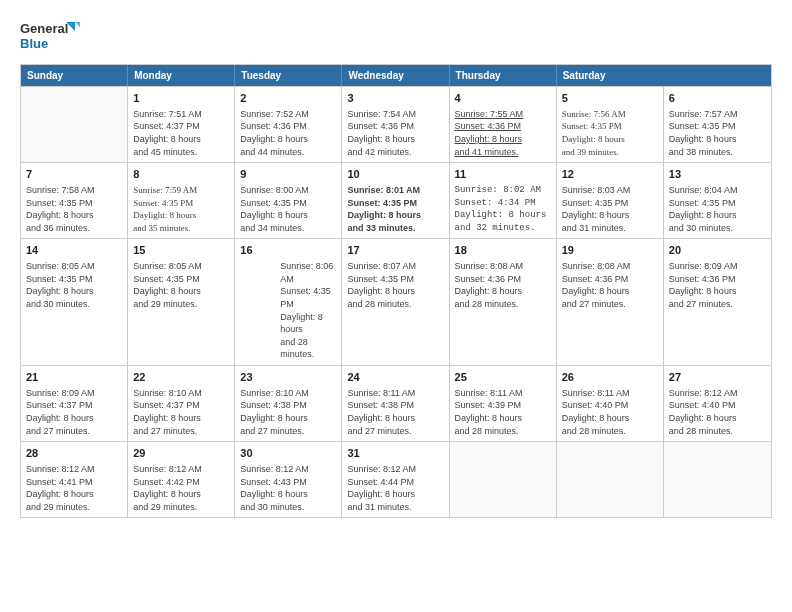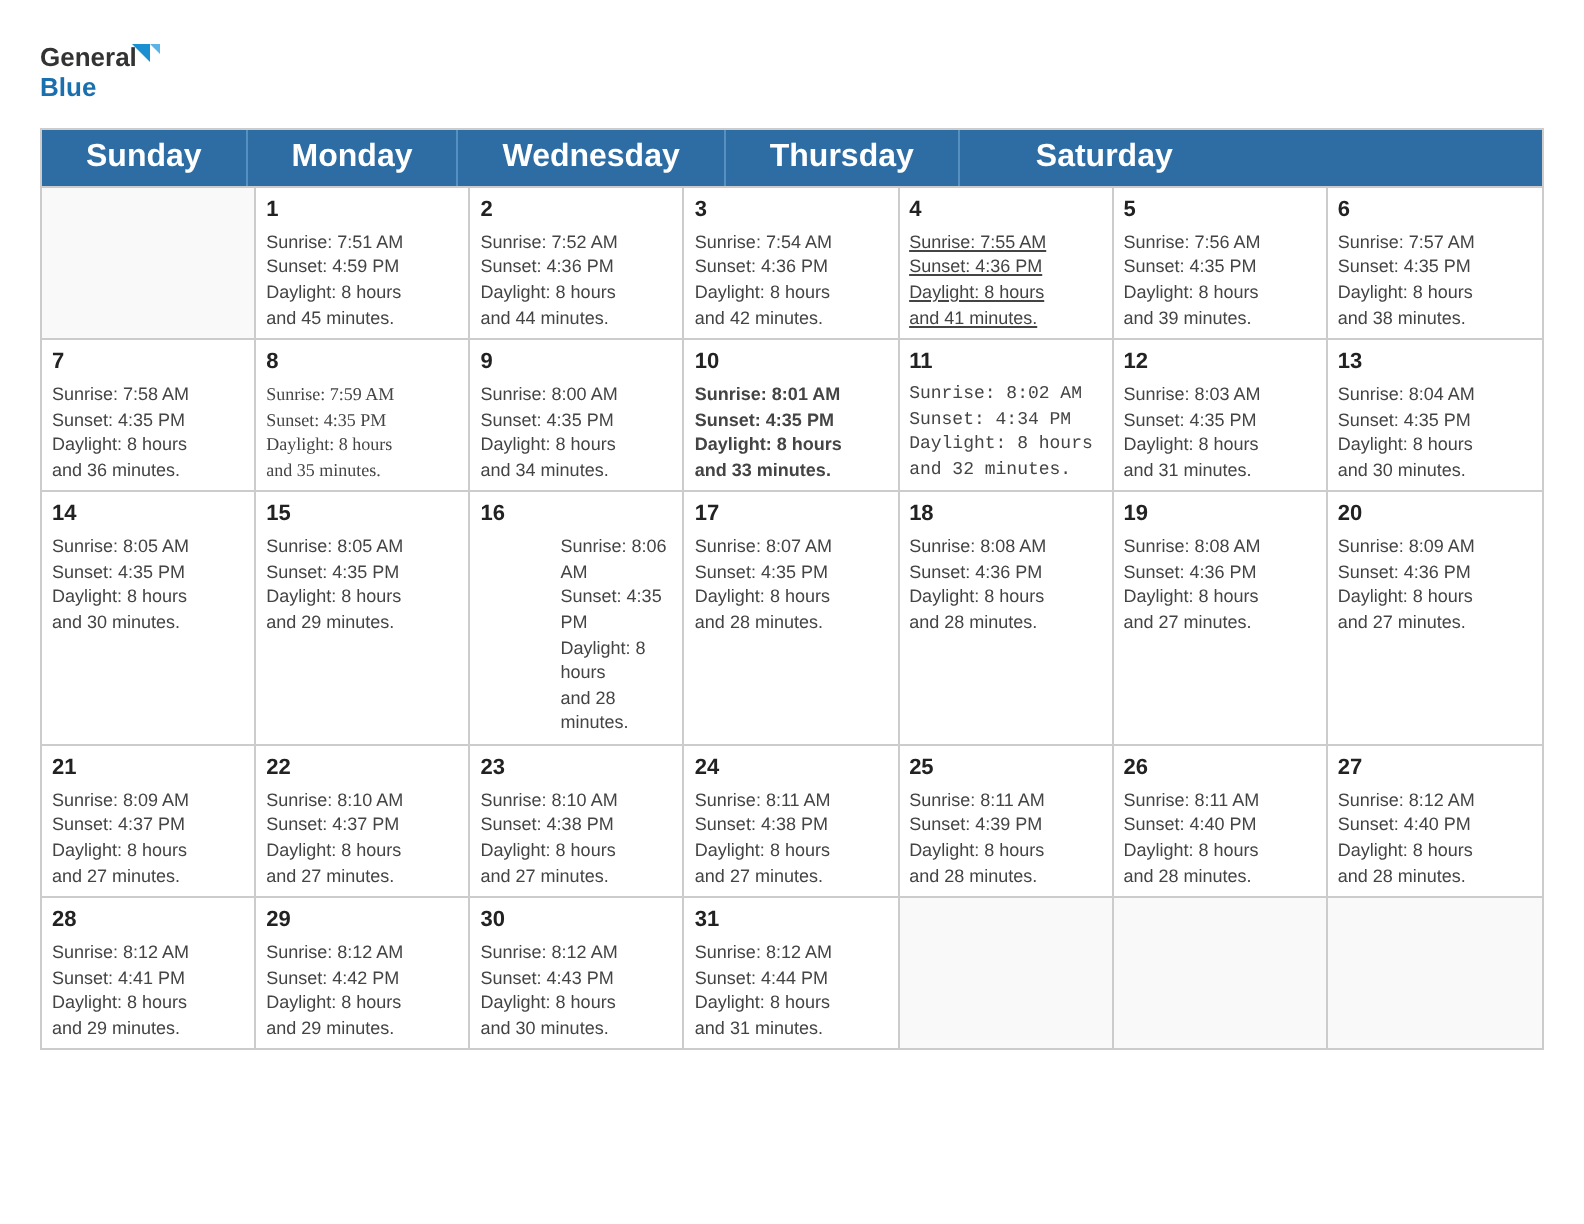--- a/index.html
+++ b/index.html
@@ -47,27 +47,27 @@
       flex-direction: column;
       border: 1px solid #ccc;
     }
     .cal-header-row {
       display: grid;
       grid-template-columns: repeat(7, 1fr);
       background: #2e6da4;
     }
     .cal-header-cell {
       color: #fff;
-      font-size: 16px;
+      font-size: 10px;
       font-weight: bold;
-      padding: 5px 22px;
+      padding: 5px 6px;
       border-right: 1px solid #5590c0;
       text-align: left;
     }
-    .cal-header-cell:last-child { border-right: none; margin-left: 16px; }
+    .cal-header-cell:last-child { border-right: none; }
     .cal-body {
       flex: 1;
       display: flex;
       flex-direction: column;
     }
     .cal-row {
       display: grid;
       grid-template-columns: repeat(7, 1fr);
       flex: 1;
       border-top: 1px solid #ccc;
@@ -112,31 +112,32 @@
     <div class="title-block">
       <div class="main-title"></div>
       <div class="subtitle"></div>
     </div>
   </div>
 
   <div class="calendar">
     <div class="cal-header-row">
     <div class="cal-header-cell">Sunday</div>
         <div class="cal-header-cell">Monday</div>
+        <div class="cal-header-cell">Tuesday</div>
         <div class="cal-header-cell">Wednesday</div>
         <div class="cal-header-cell">Thursday</div>
         <div class="cal-header-cell">Saturday</div>
       </div>
     <div class="cal-body">
     <div class="cal-row">
           <div class="cal-cell empty"></div>
           <div class="cal-cell">
             <div class="cell-day">1</div>
             <div class="cell-info" style="white-space: pre-line;">Sunrise: 7:51 AM
-Sunset: 4:59 PM
+Sunset: 4:37 PM
 Daylight: 8 hours
 and 45 minutes.</div>
           </div>
           <div class="cal-cell">
             <div class="cell-day">2</div>
             <div class="cell-info" style="white-space: pre-line;">Sunrise: 7:52 AM
 Sunset: 4:36 PM
 Daylight: 8 hours
 and 44 minutes.</div>
           </div>
@@ -149,21 +150,21 @@
           </div>
           <div class="cal-cell">
             <div class="cell-day">4</div>
             <div class="cell-info" style="white-space: pre-line; text-decoration: underline;">Sunrise: 7:55 AM
 Sunset: 4:36 PM
 Daylight: 8 hours
 and 41 minutes.</div>
           </div>
           <div class="cal-cell">
             <div class="cell-day">5</div>
-            <div class="cell-info" style="white-space: pre-line;">Sunrise: 7:56 AM
+            <div class="cell-info" style="white-space: pre-line; font-family: Liberation Serif, serif;">Sunrise: 7:56 AM
 Sunset: 4:35 PM
 Daylight: 8 hours
 and 39 minutes.</div>
           </div>
           <div class="cal-cell">
             <div class="cell-day">6</div>
             <div class="cell-info" style="white-space: pre-line;">Sunrise: 7:57 AM
 Sunset: 4:35 PM
 Daylight: 8 hours
 and 38 minutes.</div>

